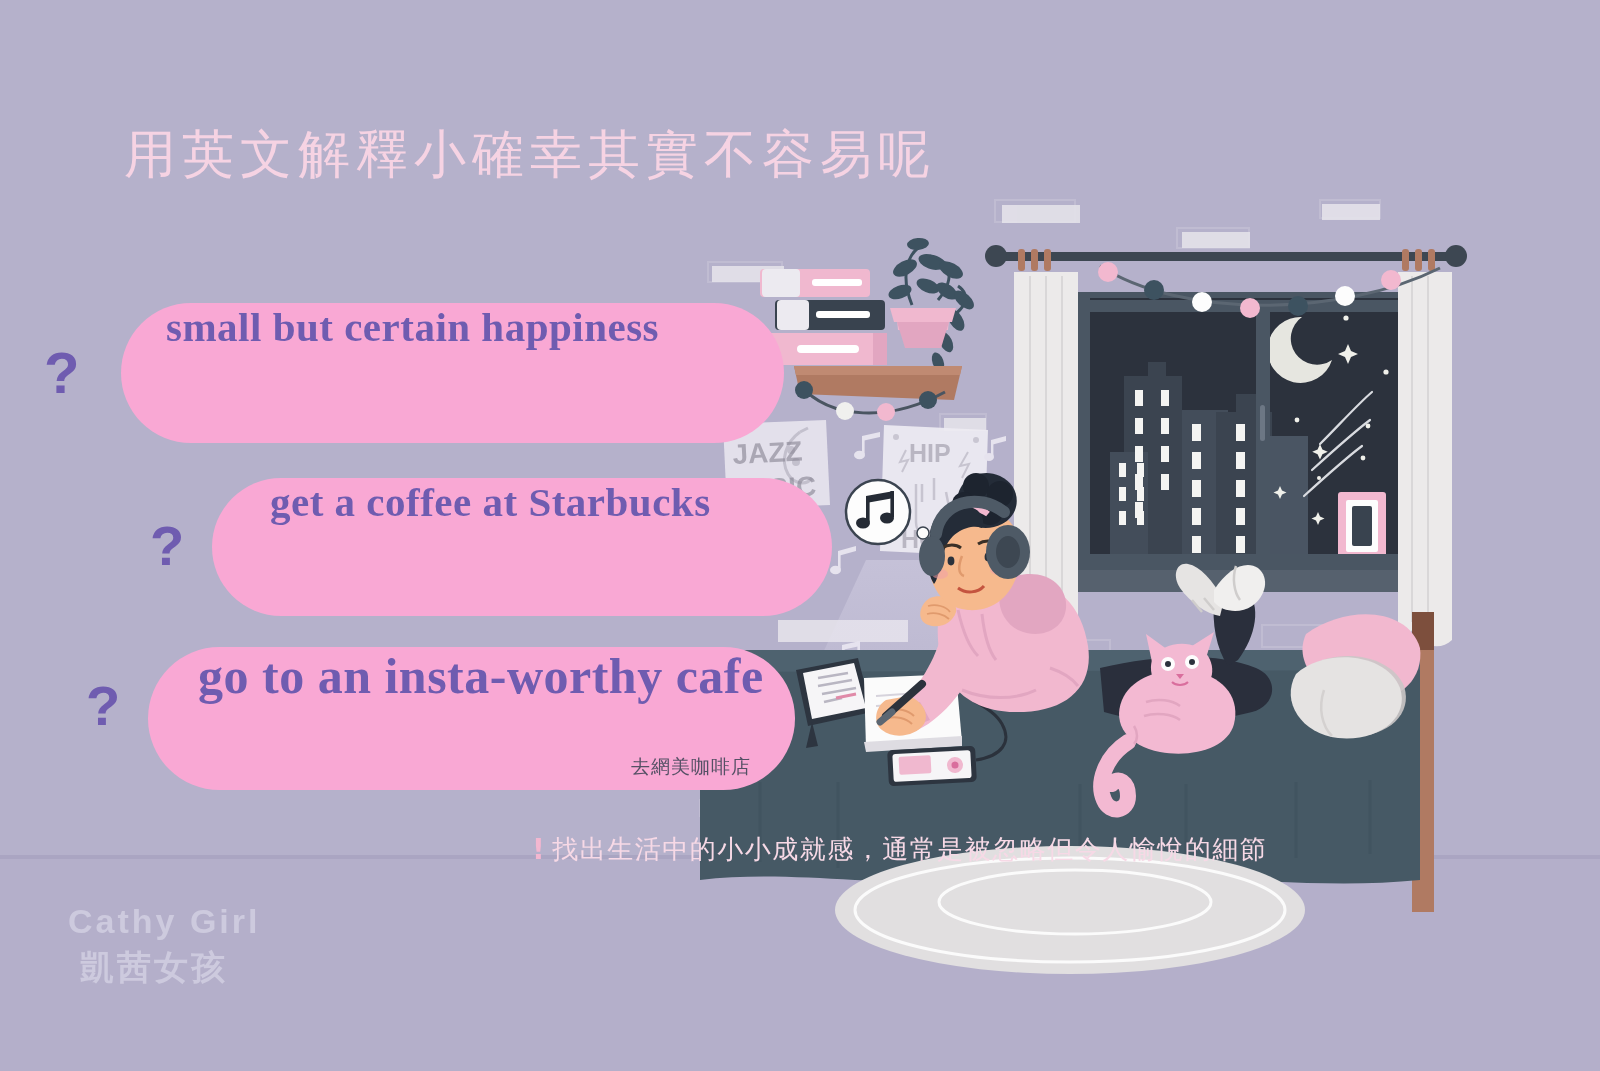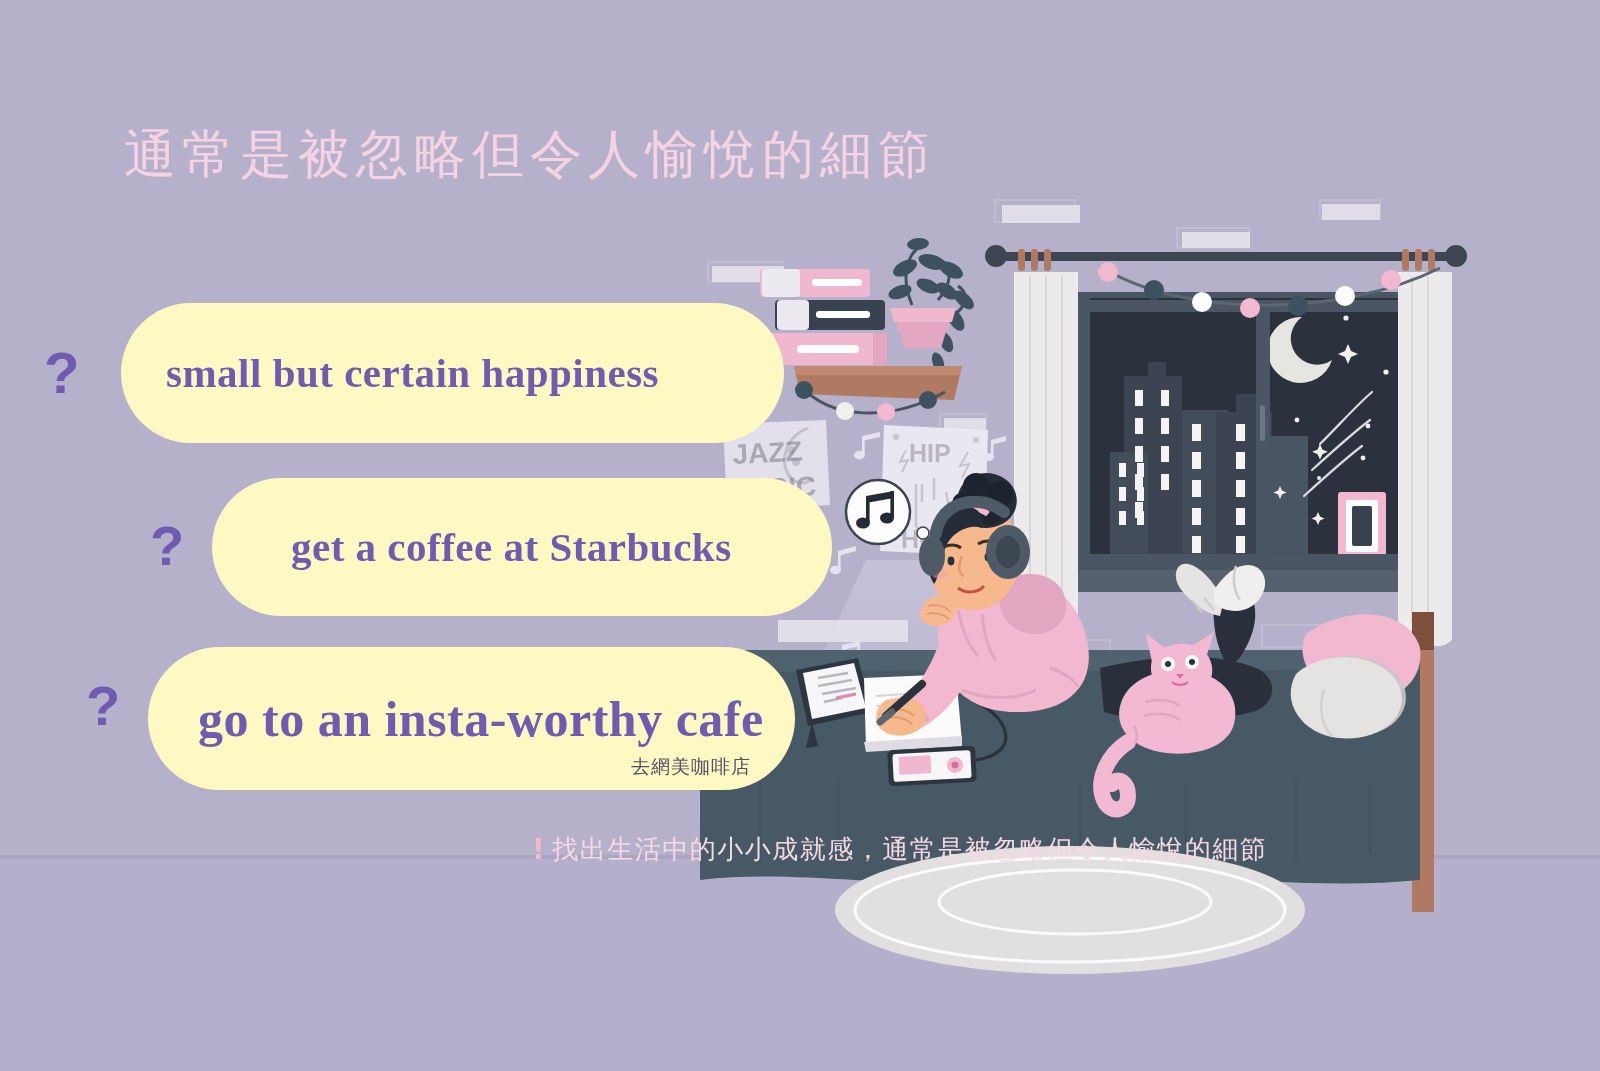--- a/index.html
+++ b/index.html
@@ -15,31 +15,31 @@
   
   .title{
     position:absolute;left:124px;top:120px;
     font-family:"DejaVu Sans","Liberation Sans",sans-serif;
     font-size:52px;letter-spacing:6px;font-weight:400;
     color:#f6d3e3;white-space:nowrap;
   }
 
   
   .bubble{
-    position:absolute;background:#fef9c3;border-radius:500px;
-    display:flex;align-items:center;
+    position:absolute;background:#f9a8d4;border-radius:500px;
+    display:flex;align-items:flex-start;
   }
   .bubble-text{
     font-family:"Liberation Serif","DejaVu Serif",serif;
     font-weight:700;color:#6f5cb0;white-space:nowrap;
   }
   #bubble1{left:121px;top:303px;width:663px;height:140px;}
   #bubble1 .bubble-text{font-size:41px;margin-left:45px;letter-spacing:.5px;}
   #bubble2{left:212px;top:478px;width:620px;height:138px;}
-  #bubble2 .bubble-text{font-size:41px;margin-left:79px;letter-spacing:.5px;}
+  #bubble2 .bubble-text{font-size:41px;margin-left:58px;letter-spacing:.5px;}
   #bubble3{left:148px;top:647px;width:647px;height:143px;}
   #bubble3 .bubble-text{font-size:50px;margin-left:50px;letter-spacing:.5px;}
   .bubble-sub{
     position:absolute;right:44px;bottom:10px;
     font-family:"DejaVu Sans","Liberation Sans",sans-serif;
     font-size:19px;color:#555065;letter-spacing:1px;white-space:nowrap;
   }
 
   .qmark{
     position:absolute;font-family:"Liberation Sans","DejaVu Sans",sans-serif;
@@ -501,21 +501,21 @@
       <path d="M1128 742 C 1106 756, 1096 782, 1104 800 C 1110 814, 1128 812, 1128 796 C 1128 782, 1118 776, 1112 784" stroke="#f3b9d2" stroke-width="16" fill="none" stroke-linecap="round"></path>
       <g stroke="#e2a6c1" stroke-width="2.5" fill="none">
         <path d="M1146 702 C 1158 698, 1172 700, 1180 706"></path>
         <path d="M1144 716 C 1156 712, 1172 714, 1180 720"></path>
         <path d="M1134 726 C 1138 732, 1138 740, 1134 744"></path>
       </g>
     </g>
 
   </svg>
 
-  <div class="title">通常是被忽略但令人愉悅的細節</div>
+  <div class="title">用英文解釋小確幸其實不容易呢</div>
 
   <div class="qmark" id="q1">?</div>
   <div class="bubble" id="bubble1">
     <span class="bubble-text">small but certain happiness</span>
   </div>
 
   <div class="qmark" id="q2">?</div>
   <div class="bubble" id="bubble2">
     <span class="bubble-text">get a coffee at Starbucks</span>
   </div>
@@ -524,14 +524,18 @@
   <div class="bubble" id="bubble3">
     <span class="bubble-text">go to an insta-worthy cafe</span>
     <span class="bubble-sub">去網美咖啡店</span>
   </div>
 
   <div class="caption">
     <span class="bang">!</span>
     <span>找出生活中的小小成就感，通常是被忽略但令人愉悅的細節</span>
   </div>
 
+  <div class="wm">
+    <div class="wm-en">Cathy  Girl</div>
+    <div class="wm-zh">凱茜女孩</div>
+  </div>
 
 </div>
 
 </body></html>

